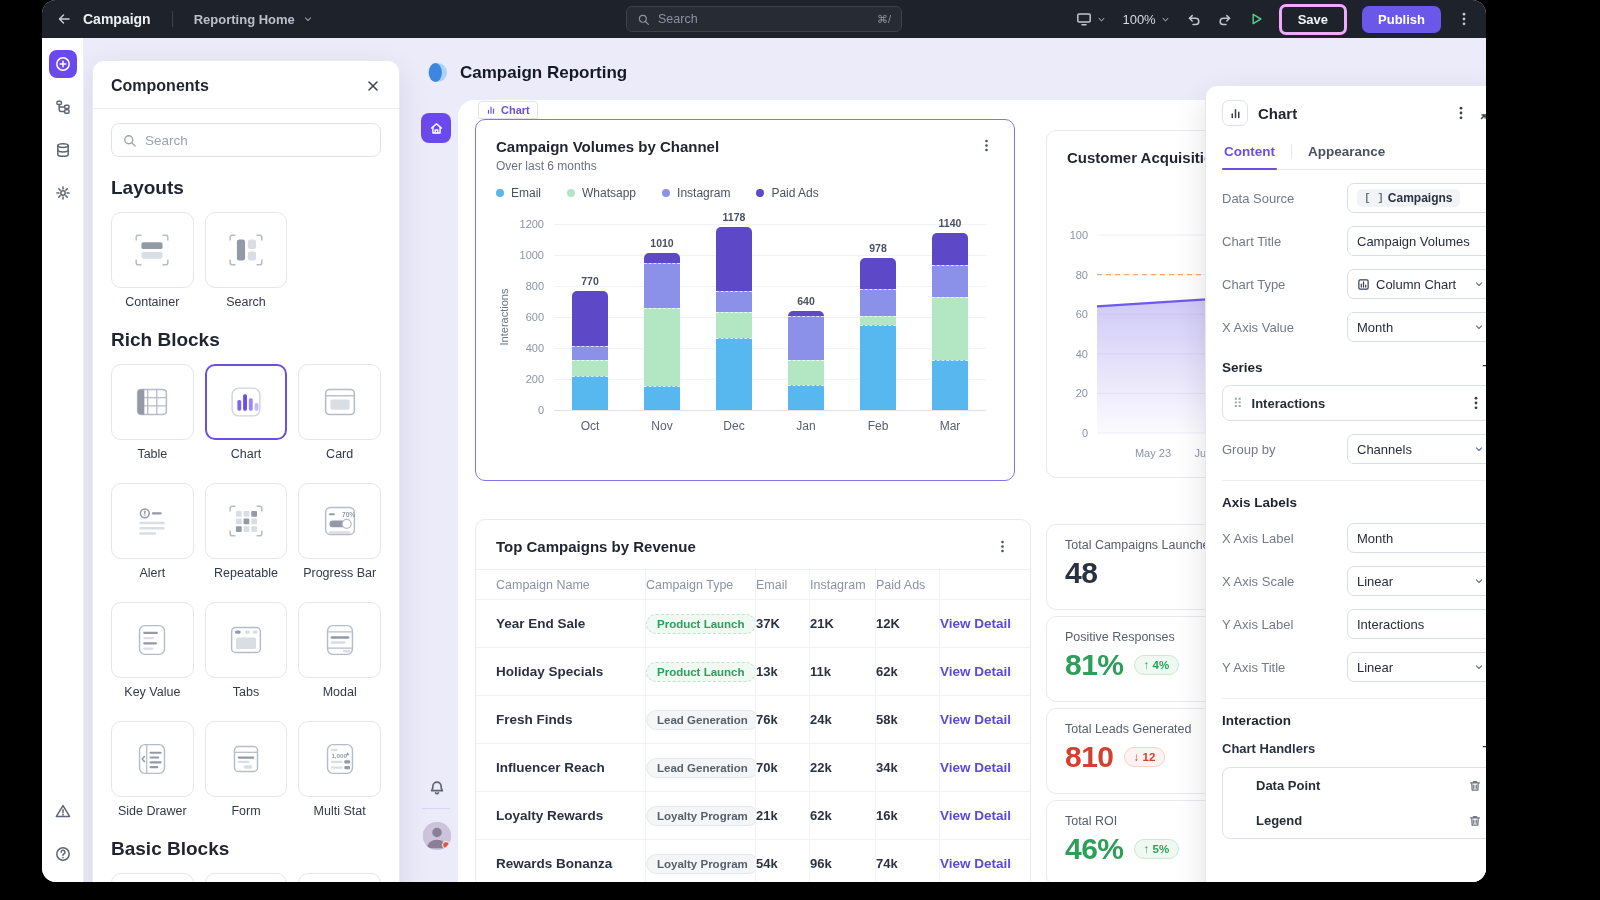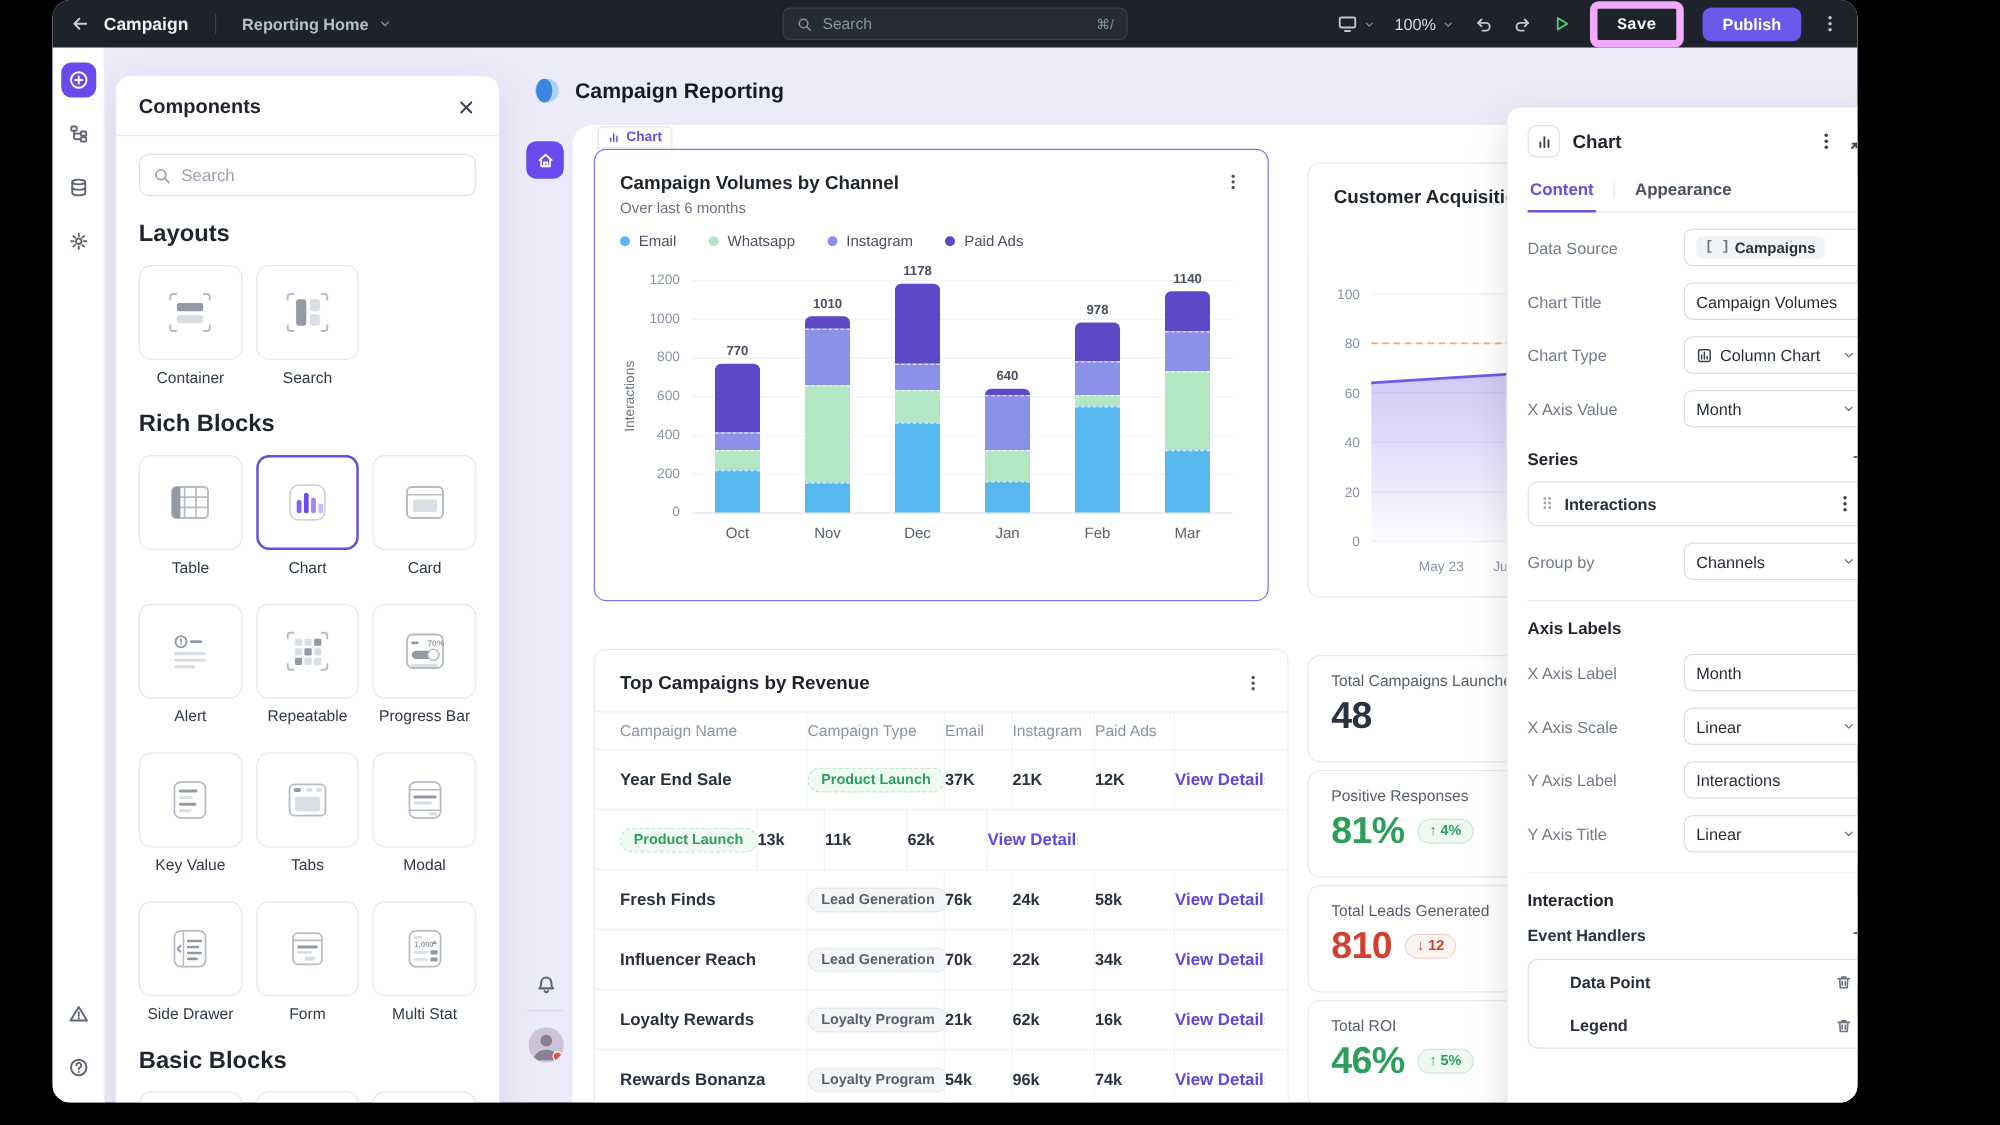--- a/index.html
+++ b/index.html
@@ -22,22 +22,22 @@
   .tb-search { position:absolute; left:50%; transform:translateX(-50%); width:276px; height:26px;
     background:#262B34; border:1px solid #3B424D; border-radius:6px; display:flex; align-items:center; gap:8px; padding:0 10px; }
   .tb-search .ic { width:13px; height:13px; color:#8A93A0; }
   .tb-search input { flex:1; background:transparent; border:none; outline:none; color:#D6DBE2; font-size:12.5px; font-family:inherit; }
   .tb-search input::placeholder { color:#8A93A0; }
   .tb-shortcut { font-size:11px; color:#8A93A0; }
   .tb-right { margin-left:auto; display:flex; align-items:center; gap:15px; color:#C0C7D1; }
   .tb-ico-group { display:flex; align-items:center; gap:4px; }
   .tb-ico-group .sm { width:11px; height:11px; color:#8A93A0; }
   .tb-zoom { font-size:13px; color:#D6DBE2; }
-  .btn-save { padding:5px 16px; border-radius:7px; border:6px solid #f0abfc; background:transparent;
-    color:#F2F4F7; font-size:13px; font-weight:600; font-family:Liberation Mono, monospace; cursor:pointer; }
+  .btn-save { padding:5px 16px; border-radius:7px; border:3px solid #f0abfc; background:transparent;
+    color:#F2F4F7; font-size:13px; font-weight:600; font-family:Liberation Sans, sans-serif; cursor:pointer; }
   .btn-publish { padding:6px 16px; border-radius:7px; border:none; background:#6B57E8;
     color:#fff; font-size:13px; font-weight:600; font-family:inherit; cursor:pointer; }
 
   
   .body { display:flex; height:844px; }
   .rail { width:42px; background:#FFFFFF; border-right:1px solid #ECEEF2; display:flex; flex-direction:column; align-items:center; padding:12px 0 14px; gap:15px; }
   .rail-btn { width:28px; height:28px; display:flex; align-items:center; justify-content:center; color:#5E6673; border-radius:8px; cursor:pointer; }
   .rail-btn.active { background:#6B4AED; color:#fff; }
   .rail-spacer { margin-top:auto; }
   .canvas { position:relative; flex:1; overflow:hidden; }
@@ -524,20 +524,23 @@
                 <span class="badge tone-green">Product Launch</span>
               </div>
               <div class="td c-email cell-num">37K</div>
               <div class="td c-insta cell-num">21K</div>
               <div class="td c-paid cell-num">12K</div>
               <div class="td c-action">
                 <span class="link">View Details</span>
               </div>
             </div>
             <div class="tr row">
+              <div class="td c-name">
+                <span class="cell-name">Holiday Specials</span>
+              </div>
               <div class="td c-type">
                 <span class="badge tone-green">Product Launch</span>
               </div>
               <div class="td c-email cell-num">13k</div>
               <div class="td c-insta cell-num">11k</div>
               <div class="td c-paid cell-num">62k</div>
               <div class="td c-action">
                 <span class="link">View Details</span>
               </div>
             </div>
@@ -1030,21 +1033,21 @@
                 <svg viewBox="0 0 16 16" fill="none" stroke="currentColor" stroke-width="1.5" stroke-linecap="round" stroke-linejoin="round">
                   <path d="M4.5 6.5 8 10l3.5-3.5"></path>
                 </svg>
               </span>
           </span>
         </div>
 
         <hr class="pp-divider">
         <div class="sec-title">Interaction</div>
         <div class="sec-row" style="margin-top:12px">
-          <span class="f-label" style="color:#2A3242;font-weight:600">Event Handlers</span>
+          <span class="f-label" style="color:#2A3242;font-weight:600">Chart Handlers</span>
           <span class="plus-btn">+</span>
         </div>
         <div class="handlers-box" id="handlers-box">
             <div class="handler-row">
               <span class="handler-name">Data Point</span>
               <span class="ic trash">
                 <svg viewBox="0 0 16 16" fill="none" stroke="currentColor" stroke-width="1.5" stroke-linecap="round" stroke-linejoin="round">
                   <path d="M2.8 4.4h10.4M6.2 4.4V3h3.6v1.4M4.3 4.4l.5 8.4h6.4l.5-8.4M6.6 7v3.6M9.4 7v3.6"></path>
                 </svg>
               </span>

